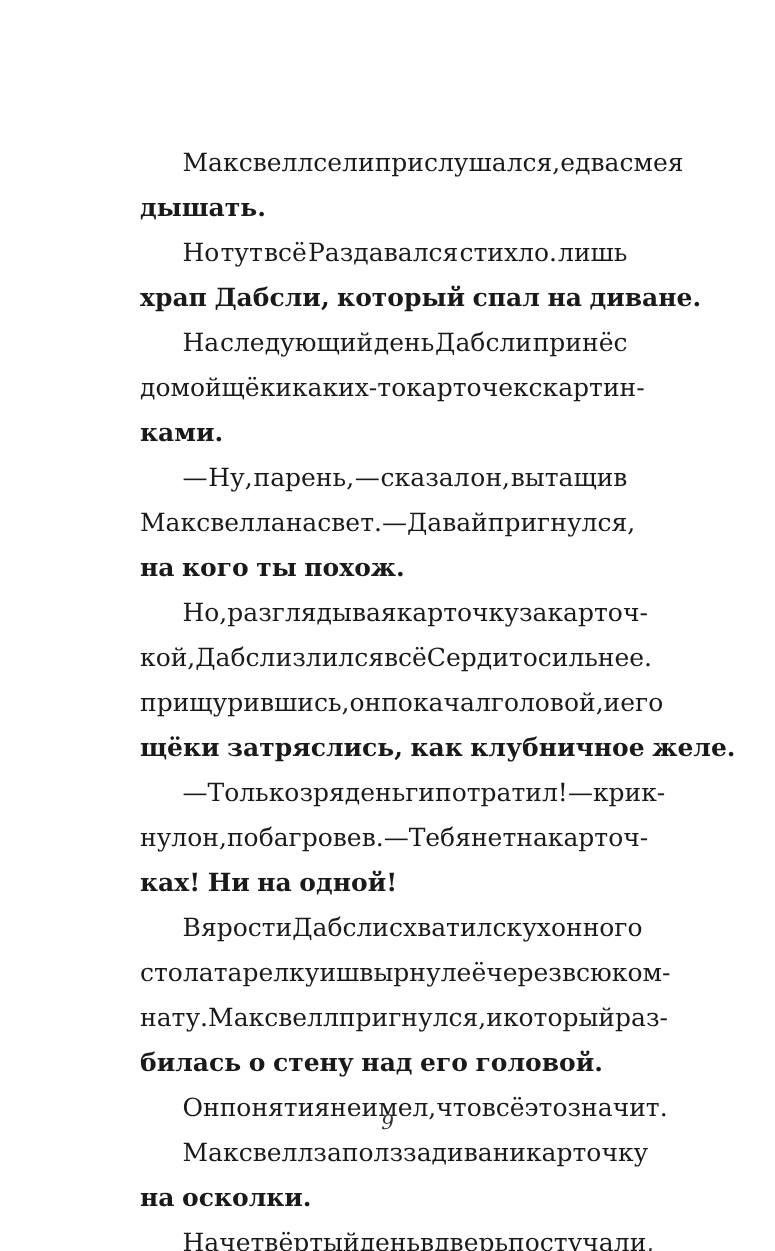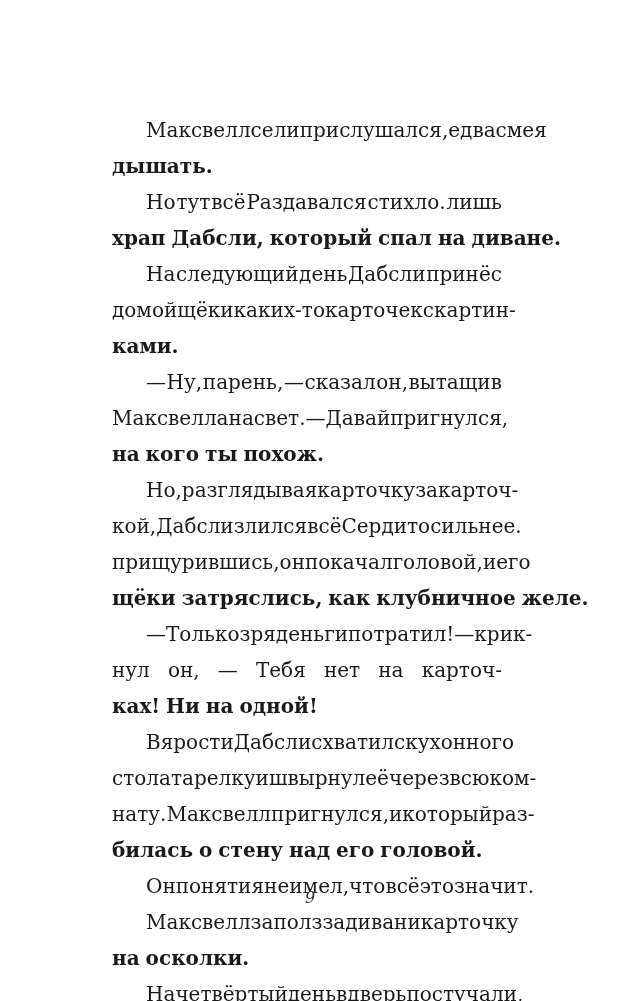--- a/index.html
+++ b/index.html
@@ -126,20 +126,21 @@
       <span>Только</span>
       <span>зря</span>
       <span>деньги</span>
       <span>потратил!</span>
       <span>—</span>
       <span>крик-</span>
     </div>
     <div class="line">
       <span>нул</span>
       <span>он,</span>
+      <span>побагровев.</span>
       <span>—</span>
       <span>Тебя</span>
       <span>нет</span>
       <span>на</span>
       <span>карточ-</span>
     </div>
     <div class="line last">
       <span>ках!</span>
       <span>Ни</span>
       <span>на</span>

